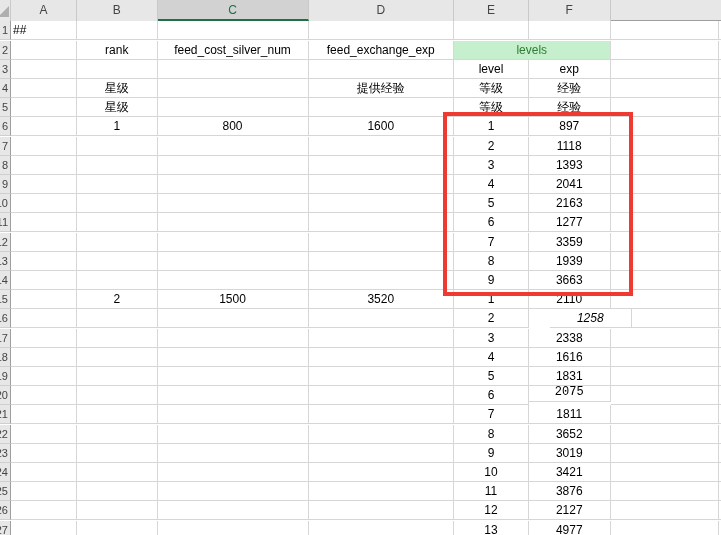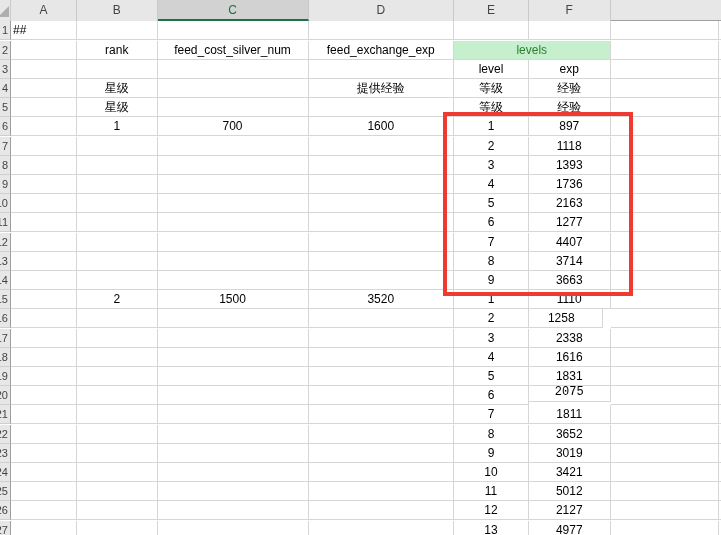--- a/index.html
+++ b/index.html
@@ -239,21 +239,21 @@
       <div class="cell" style="left: 11px; top: 98.1px; width: 66px; height: 19.2px; line-height: 18.2px;"></div>
       <div class="cell" style="left: 77px; top: 98.1px; width: 80.5px; height: 19.2px; line-height: 18.2px;">星级</div>
       <div class="cell" style="left: 157.5px; top: 98.1px; width: 151px; height: 19.2px; line-height: 18.2px;"></div>
       <div class="cell" style="left: 308.5px; top: 98.1px; width: 145.5px; height: 19.2px; line-height: 18.2px;"></div>
       <div class="cell" style="left: 454px; top: 98.1px; width: 75px; height: 19.2px; line-height: 18.2px;">等级</div>
       <div class="cell" style="left: 529px; top: 98.1px; width: 81.5px; height: 19.2px; line-height: 18.2px;">经验</div>
       <div class="cell" style="left: 610.5px; top: 98.1px; width: 108.5px; height: 19.2px; line-height: 18.2px;"></div>
       <div class="cell noR" style="left: 719px; top: 98.1px; width: 2px; height: 19.2px; line-height: 18.2px;"></div>
       <div class="cell" style="left: 11px; top: 117.3px; width: 66px; height: 19.2px; line-height: 18.2px;"></div>
       <div class="cell" style="left: 77px; top: 117.3px; width: 80.5px; height: 19.2px; line-height: 18.2px;">1</div>
-      <div class="cell" style="left: 157.5px; top: 117.3px; width: 151px; height: 19.2px; line-height: 18.2px;">700</div>
+      <div class="cell" style="left: 157.5px; top: 117.3px; width: 151px; height: 19.2px; line-height: 18.2px;">800</div>
       <div class="cell" style="left: 308.5px; top: 117.3px; width: 145.5px; height: 19.2px; line-height: 18.2px;">1600</div>
       <div class="cell" style="left: 454px; top: 117.3px; width: 75px; height: 19.2px; line-height: 18.2px;">1</div>
       <div class="cell" style="left: 529px; top: 117.3px; width: 81.5px; height: 19.2px; line-height: 18.2px;">897</div>
       <div class="cell" style="left: 610.5px; top: 117.3px; width: 108.5px; height: 19.2px; line-height: 18.2px;"></div>
       <div class="cell noR" style="left: 719px; top: 117.3px; width: 2px; height: 19.2px; line-height: 18.2px;"></div>
       <div class="cell" style="left: 11px; top: 136.5px; width: 66px; height: 19.2px; line-height: 18.2px;"></div>
       <div class="cell" style="left: 77px; top: 136.5px; width: 80.5px; height: 19.2px; line-height: 18.2px;"></div>
       <div class="cell" style="left: 157.5px; top: 136.5px; width: 151px; height: 19.2px; line-height: 18.2px;"></div>
       <div class="cell" style="left: 308.5px; top: 136.5px; width: 145.5px; height: 19.2px; line-height: 18.2px;"></div>
       <div class="cell" style="left: 454px; top: 136.5px; width: 75px; height: 19.2px; line-height: 18.2px;">2</div>
@@ -266,21 +266,21 @@
       <div class="cell" style="left: 308.5px; top: 155.7px; width: 145.5px; height: 19.2px; line-height: 18.2px;"></div>
       <div class="cell" style="left: 454px; top: 155.7px; width: 75px; height: 19.2px; line-height: 18.2px;">3</div>
       <div class="cell" style="left: 529px; top: 155.7px; width: 81.5px; height: 19.2px; line-height: 18.2px;">1393</div>
       <div class="cell" style="left: 610.5px; top: 155.7px; width: 108.5px; height: 19.2px; line-height: 18.2px;"></div>
       <div class="cell noR" style="left: 719px; top: 155.7px; width: 2px; height: 19.2px; line-height: 18.2px;"></div>
       <div class="cell" style="left: 11px; top: 174.9px; width: 66px; height: 19.2px; line-height: 18.2px;"></div>
       <div class="cell" style="left: 77px; top: 174.9px; width: 80.5px; height: 19.2px; line-height: 18.2px;"></div>
       <div class="cell" style="left: 157.5px; top: 174.9px; width: 151px; height: 19.2px; line-height: 18.2px;"></div>
       <div class="cell" style="left: 308.5px; top: 174.9px; width: 145.5px; height: 19.2px; line-height: 18.2px;"></div>
       <div class="cell" style="left: 454px; top: 174.9px; width: 75px; height: 19.2px; line-height: 18.2px;">4</div>
-      <div class="cell" style="left: 529px; top: 174.9px; width: 81.5px; height: 19.2px; line-height: 18.2px;">1736</div>
+      <div class="cell" style="left: 529px; top: 174.9px; width: 81.5px; height: 19.2px; line-height: 18.2px;">2041</div>
       <div class="cell" style="left: 610.5px; top: 174.9px; width: 108.5px; height: 19.2px; line-height: 18.2px;"></div>
       <div class="cell noR" style="left: 719px; top: 174.9px; width: 2px; height: 19.2px; line-height: 18.2px;"></div>
       <div class="cell" style="left: 11px; top: 194.1px; width: 66px; height: 19.2px; line-height: 18.2px;"></div>
       <div class="cell" style="left: 77px; top: 194.1px; width: 80.5px; height: 19.2px; line-height: 18.2px;"></div>
       <div class="cell" style="left: 157.5px; top: 194.1px; width: 151px; height: 19.2px; line-height: 18.2px;"></div>
       <div class="cell" style="left: 308.5px; top: 194.1px; width: 145.5px; height: 19.2px; line-height: 18.2px;"></div>
       <div class="cell" style="left: 454px; top: 194.1px; width: 75px; height: 19.2px; line-height: 18.2px;">5</div>
       <div class="cell" style="left: 529px; top: 194.1px; width: 81.5px; height: 19.2px; line-height: 18.2px;">2163</div>
       <div class="cell" style="left: 610.5px; top: 194.1px; width: 108.5px; height: 19.2px; line-height: 18.2px;"></div>
       <div class="cell noR" style="left: 719px; top: 194.1px; width: 2px; height: 19.2px; line-height: 18.2px;"></div>
@@ -290,53 +290,53 @@
       <div class="cell" style="left: 308.5px; top: 213.3px; width: 145.5px; height: 19.2px; line-height: 18.2px;"></div>
       <div class="cell" style="left: 454px; top: 213.3px; width: 75px; height: 19.2px; line-height: 18.2px;">6</div>
       <div class="cell" style="left: 529px; top: 213.3px; width: 81.5px; height: 19.2px; line-height: 18.2px;">1277</div>
       <div class="cell" style="left: 610.5px; top: 213.3px; width: 108.5px; height: 19.2px; line-height: 18.2px;"></div>
       <div class="cell noR" style="left: 719px; top: 213.3px; width: 2px; height: 19.2px; line-height: 18.2px;"></div>
       <div class="cell" style="left: 11px; top: 232.5px; width: 66px; height: 19.2px; line-height: 18.2px;"></div>
       <div class="cell" style="left: 77px; top: 232.5px; width: 80.5px; height: 19.2px; line-height: 18.2px;"></div>
       <div class="cell" style="left: 157.5px; top: 232.5px; width: 151px; height: 19.2px; line-height: 18.2px;"></div>
       <div class="cell" style="left: 308.5px; top: 232.5px; width: 145.5px; height: 19.2px; line-height: 18.2px;"></div>
       <div class="cell" style="left: 454px; top: 232.5px; width: 75px; height: 19.2px; line-height: 18.2px;">7</div>
-      <div class="cell" style="left: 529px; top: 232.5px; width: 81.5px; height: 19.2px; line-height: 18.2px;">4407</div>
+      <div class="cell" style="left: 529px; top: 232.5px; width: 81.5px; height: 19.2px; line-height: 18.2px;">3359</div>
       <div class="cell" style="left: 610.5px; top: 232.5px; width: 108.5px; height: 19.2px; line-height: 18.2px;"></div>
       <div class="cell noR" style="left: 719px; top: 232.5px; width: 2px; height: 19.2px; line-height: 18.2px;"></div>
       <div class="cell" style="left: 11px; top: 251.7px; width: 66px; height: 19.2px; line-height: 18.2px;"></div>
       <div class="cell" style="left: 77px; top: 251.7px; width: 80.5px; height: 19.2px; line-height: 18.2px;"></div>
       <div class="cell" style="left: 157.5px; top: 251.7px; width: 151px; height: 19.2px; line-height: 18.2px;"></div>
       <div class="cell" style="left: 308.5px; top: 251.7px; width: 145.5px; height: 19.2px; line-height: 18.2px;"></div>
       <div class="cell" style="left: 454px; top: 251.7px; width: 75px; height: 19.2px; line-height: 18.2px;">8</div>
-      <div class="cell" style="left: 529px; top: 251.7px; width: 81.5px; height: 19.2px; line-height: 18.2px;">3714</div>
+      <div class="cell" style="left: 529px; top: 251.7px; width: 81.5px; height: 19.2px; line-height: 18.2px;">1939</div>
       <div class="cell" style="left: 610.5px; top: 251.7px; width: 108.5px; height: 19.2px; line-height: 18.2px;"></div>
       <div class="cell noR" style="left: 719px; top: 251.7px; width: 2px; height: 19.2px; line-height: 18.2px;"></div>
       <div class="cell" style="left: 11px; top: 270.9px; width: 66px; height: 19.2px; line-height: 18.2px;"></div>
       <div class="cell" style="left: 77px; top: 270.9px; width: 80.5px; height: 19.2px; line-height: 18.2px;"></div>
       <div class="cell" style="left: 157.5px; top: 270.9px; width: 151px; height: 19.2px; line-height: 18.2px;"></div>
       <div class="cell" style="left: 308.5px; top: 270.9px; width: 145.5px; height: 19.2px; line-height: 18.2px;"></div>
       <div class="cell" style="left: 454px; top: 270.9px; width: 75px; height: 19.2px; line-height: 18.2px;">9</div>
       <div class="cell" style="left: 529px; top: 270.9px; width: 81.5px; height: 19.2px; line-height: 18.2px;">3663</div>
       <div class="cell" style="left: 610.5px; top: 270.9px; width: 108.5px; height: 19.2px; line-height: 18.2px;"></div>
       <div class="cell noR" style="left: 719px; top: 270.9px; width: 2px; height: 19.2px; line-height: 18.2px;"></div>
       <div class="cell" style="left: 11px; top: 290.1px; width: 66px; height: 19.2px; line-height: 18.2px;"></div>
       <div class="cell" style="left: 77px; top: 290.1px; width: 80.5px; height: 19.2px; line-height: 18.2px;">2</div>
       <div class="cell" style="left: 157.5px; top: 290.1px; width: 151px; height: 19.2px; line-height: 18.2px;">1500</div>
       <div class="cell" style="left: 308.5px; top: 290.1px; width: 145.5px; height: 19.2px; line-height: 18.2px;">3520</div>
       <div class="cell" style="left: 454px; top: 290.1px; width: 75px; height: 19.2px; line-height: 18.2px;">1</div>
-      <div class="cell" style="left: 529px; top: 290.1px; width: 81.5px; height: 19.2px; line-height: 18.2px;">1110</div>
+      <div class="cell" style="left: 529px; top: 290.1px; width: 81.5px; height: 19.2px; line-height: 18.2px;">2110</div>
       <div class="cell" style="left: 610.5px; top: 290.1px; width: 108.5px; height: 19.2px; line-height: 18.2px;"></div>
       <div class="cell noR" style="left: 719px; top: 290.1px; width: 2px; height: 19.2px; line-height: 18.2px;"></div>
       <div class="cell" style="left: 11px; top: 309.3px; width: 66px; height: 19.2px; line-height: 18.2px;"></div>
       <div class="cell" style="left: 77px; top: 309.3px; width: 80.5px; height: 19.2px; line-height: 18.2px;"></div>
       <div class="cell" style="left: 157.5px; top: 309.3px; width: 151px; height: 19.2px; line-height: 18.2px;"></div>
       <div class="cell" style="left: 308.5px; top: 309.3px; width: 145.5px; height: 19.2px; line-height: 18.2px;"></div>
       <div class="cell" style="left: 454px; top: 309.3px; width: 75px; height: 19.2px; line-height: 18.2px;">2</div>
-      <div class="cell" style="left: 521px; top: 309.3px; width: 81.5px; height: 19.2px; line-height: 18.2px;">1258</div>
+      <div class="cell" style="left: 550px; top: 309.3px; width: 81.5px; height: 19.2px; line-height: 18.2px; font-style: italic;">1258</div>
       <div class="cell" style="left: 610.5px; top: 309.3px; width: 108.5px; height: 19.2px; line-height: 18.2px;"></div>
       <div class="cell noR" style="left: 719px; top: 309.3px; width: 2px; height: 19.2px; line-height: 18.2px;"></div>
       <div class="cell" style="left: 11px; top: 328.5px; width: 66px; height: 19.2px; line-height: 18.2px;"></div>
       <div class="cell" style="left: 77px; top: 328.5px; width: 80.5px; height: 19.2px; line-height: 18.2px;"></div>
       <div class="cell" style="left: 157.5px; top: 328.5px; width: 151px; height: 19.2px; line-height: 18.2px;"></div>
       <div class="cell" style="left: 308.5px; top: 328.5px; width: 145.5px; height: 19.2px; line-height: 18.2px;"></div>
       <div class="cell" style="left: 454px; top: 328.5px; width: 75px; height: 19.2px; line-height: 18.2px;">3</div>
       <div class="cell" style="left: 529px; top: 328.5px; width: 81.5px; height: 19.2px; line-height: 18.2px;">2338</div>
       <div class="cell" style="left: 610.5px; top: 328.5px; width: 108.5px; height: 19.2px; line-height: 18.2px;"></div>
       <div class="cell noR" style="left: 719px; top: 328.5px; width: 2px; height: 19.2px; line-height: 18.2px;"></div>
@@ -394,21 +394,21 @@
       <div class="cell" style="left: 308.5px; top: 462.9px; width: 145.5px; height: 19.2px; line-height: 18.2px;"></div>
       <div class="cell" style="left: 454px; top: 462.9px; width: 75px; height: 19.2px; line-height: 18.2px;">10</div>
       <div class="cell" style="left: 529px; top: 462.9px; width: 81.5px; height: 19.2px; line-height: 18.2px;">3421</div>
       <div class="cell" style="left: 610.5px; top: 462.9px; width: 108.5px; height: 19.2px; line-height: 18.2px;"></div>
       <div class="cell noR" style="left: 719px; top: 462.9px; width: 2px; height: 19.2px; line-height: 18.2px;"></div>
       <div class="cell" style="left: 11px; top: 482.1px; width: 66px; height: 19.2px; line-height: 18.2px;"></div>
       <div class="cell" style="left: 77px; top: 482.1px; width: 80.5px; height: 19.2px; line-height: 18.2px;"></div>
       <div class="cell" style="left: 157.5px; top: 482.1px; width: 151px; height: 19.2px; line-height: 18.2px;"></div>
       <div class="cell" style="left: 308.5px; top: 482.1px; width: 145.5px; height: 19.2px; line-height: 18.2px;"></div>
       <div class="cell" style="left: 454px; top: 482.1px; width: 75px; height: 19.2px; line-height: 18.2px;">11</div>
-      <div class="cell" style="left: 529px; top: 482.1px; width: 81.5px; height: 19.2px; line-height: 18.2px;">5012</div>
+      <div class="cell" style="left: 529px; top: 482.1px; width: 81.5px; height: 19.2px; line-height: 18.2px;">3876</div>
       <div class="cell" style="left: 610.5px; top: 482.1px; width: 108.5px; height: 19.2px; line-height: 18.2px;"></div>
       <div class="cell noR" style="left: 719px; top: 482.1px; width: 2px; height: 19.2px; line-height: 18.2px;"></div>
       <div class="cell" style="left: 11px; top: 501.3px; width: 66px; height: 19.2px; line-height: 18.2px;"></div>
       <div class="cell" style="left: 77px; top: 501.3px; width: 80.5px; height: 19.2px; line-height: 18.2px;"></div>
       <div class="cell" style="left: 157.5px; top: 501.3px; width: 151px; height: 19.2px; line-height: 18.2px;"></div>
       <div class="cell" style="left: 308.5px; top: 501.3px; width: 145.5px; height: 19.2px; line-height: 18.2px;"></div>
       <div class="cell" style="left: 454px; top: 501.3px; width: 75px; height: 19.2px; line-height: 18.2px;">12</div>
       <div class="cell" style="left: 529px; top: 501.3px; width: 81.5px; height: 19.2px; line-height: 18.2px;">2127</div>
       <div class="cell" style="left: 610.5px; top: 501.3px; width: 108.5px; height: 19.2px; line-height: 18.2px;"></div>
       <div class="cell noR" style="left: 719px; top: 501.3px; width: 2px; height: 19.2px; line-height: 18.2px;"></div>

